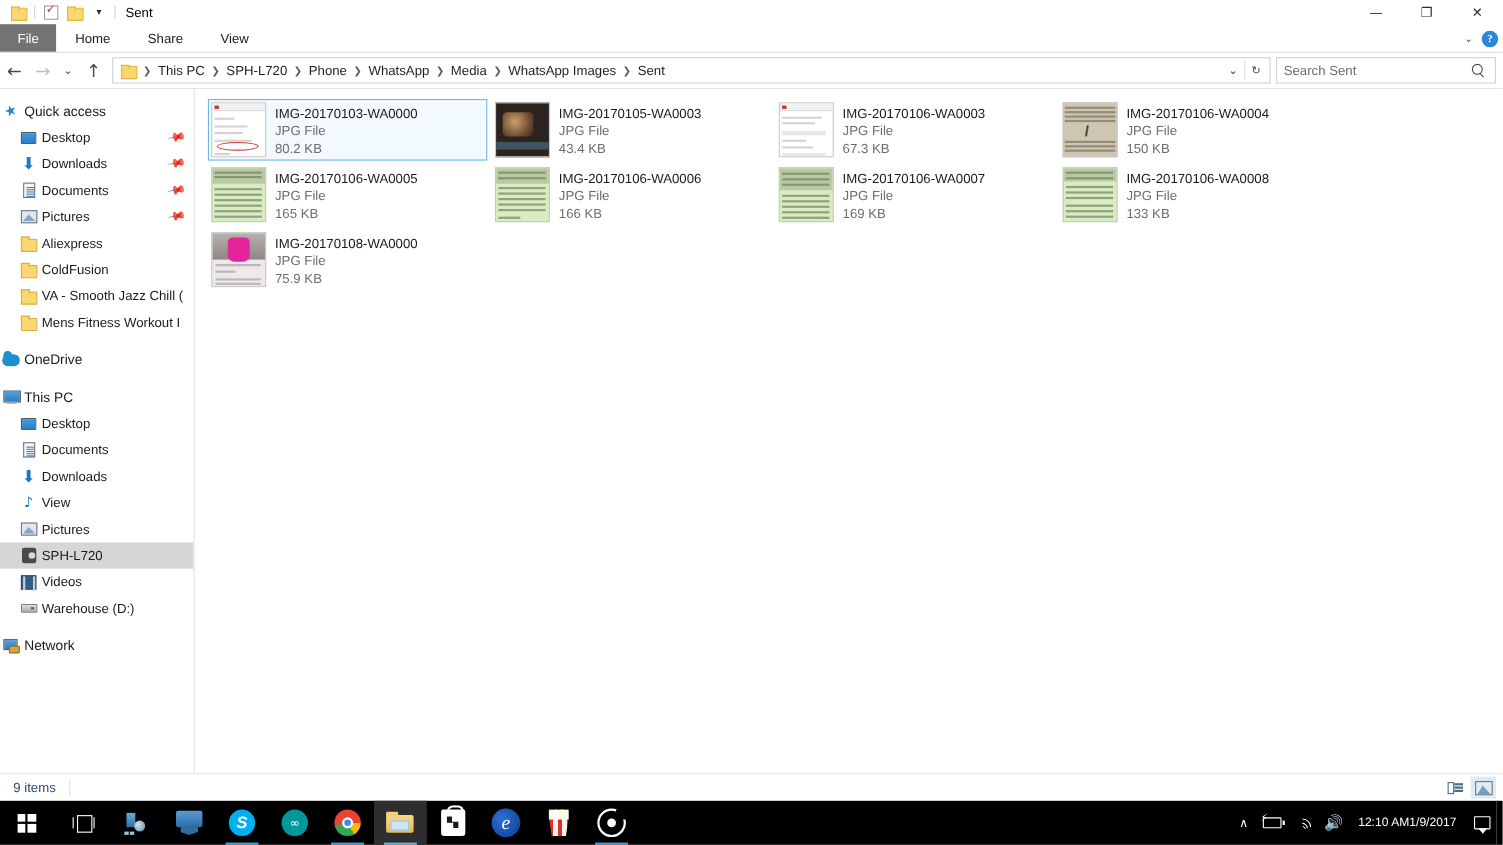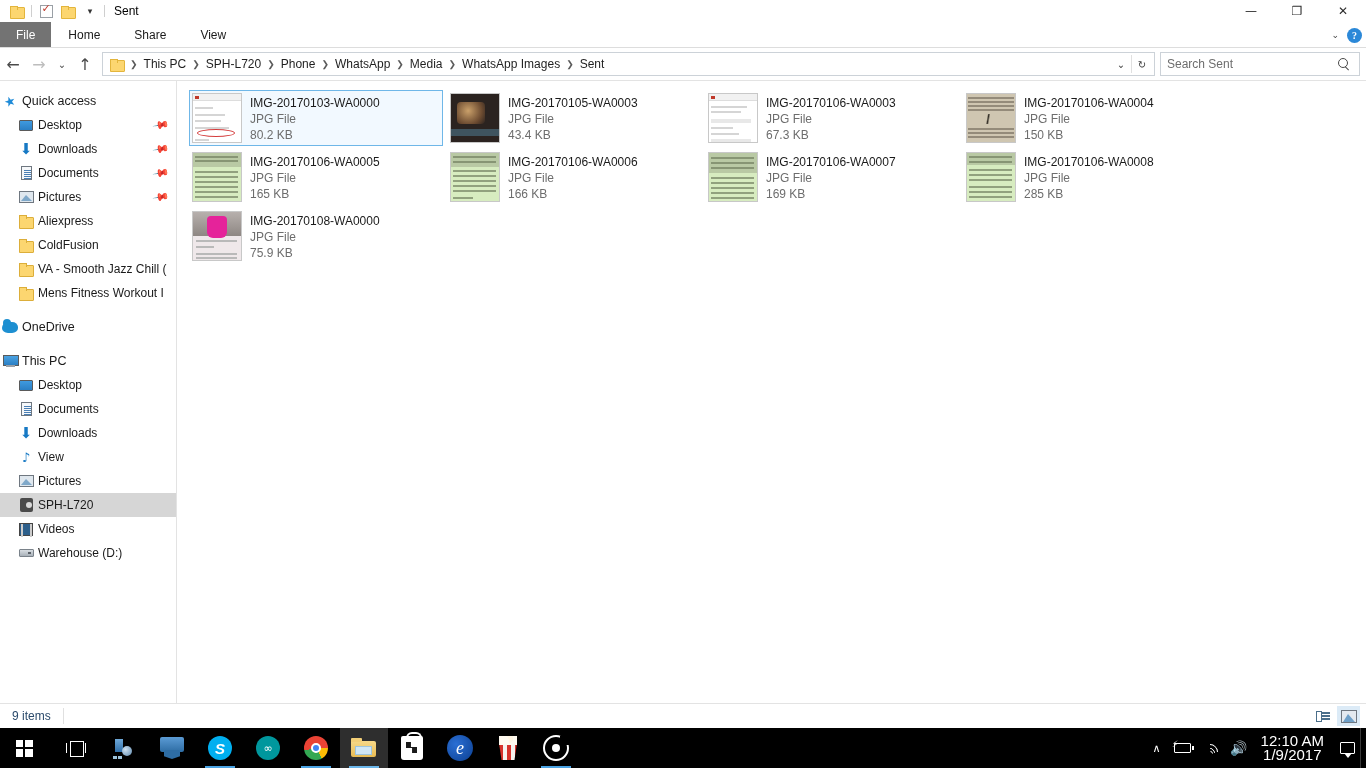--- a/index.html
+++ b/index.html
@@ -529,23 +529,23 @@
   .tray {
     position: absolute; right: 0; top: 0; height: 40px;
     display: flex; align-items: center;
   }
   .tray-ico {
     width: 24px; height: 40px; display: flex; align-items: center; justify-content: center;
     color: #ffffff; font-size: 11px; font-family: "DejaVu Sans", sans-serif;
   }
   .tray-ico.wide { width: 28px; font-size: 13px; }
   .clock {
-    height: 40px; display: flex; flex-direction: column;
+    height: 40px; display: flex; flex-direction: row;
     align-items: center; justify-content: center;
-    color: #ffffff; font-size: 15px; line-height: 14px;
+    color: #ffffff; font-size: 11px; line-height: 14px;
     padding: 0 10px 0 8px; min-width: 74px;
   }
   .notif {
     width: 26px; height: 40px; display: flex; align-items: center; justify-content: center;
   }
   .notif-sq {
     width: 15px; height: 12px; border: 1.4px solid #ffffff; border-radius: 1px;
     position: relative;
   }
   .notif-sq::after {
@@ -775,20 +775,26 @@
     </div>
     <div class="nav-item lvl1">
       <span class="nav-ico">
           <span class="ic-drive"></span>
         </span>
       <span class="nav-label">Warehouse (D:)</span>
     </div>
 
     <div class="nav-spacer"></div>
 
+    <div class="nav-item lvl0">
+      <span class="nav-ico">
+          <span class="ic-network"></span>
+        </span>
+      <span class="nav-label">Network</span>
+    </div>
   </div>
 
   <div class="content">
 
     <div class="tile selected">
       <div class="thumb th-chat">
         <div class="hdr">
             <i></i>
           </div>
         <div class="bar" style="top:13px;width:18px;"></div>
@@ -919,21 +925,21 @@
         <div class="gl" style="top:16px;"></div>
           <div class="gl" style="top:21px;"></div>
         <div class="gl" style="top:26px;"></div>
           <div class="gl" style="top:33px;"></div>
         <div class="gl" style="top:38px;"></div>
           <div class="gl" style="top:43px;"></div>
       </div>
       <div class="tinfo">
         <span class="fname">IMG-20170106-WA0008</span>
         <span class="ftype">JPG File</span>
-        <span class="fsize">285 KB</span>
+        <span class="fsize">133 KB</span>
       </div>
     </div>
 
     <div class="tile">
       <div class="thumb th-pink">
         <div class="top"></div>
         <div class="dress"></div>
         <div class="ln" style="top:28px;"></div>
         <div class="ln" style="top:34px;width:18px;"></div>
         <div class="ln" style="top:41px;"></div>

